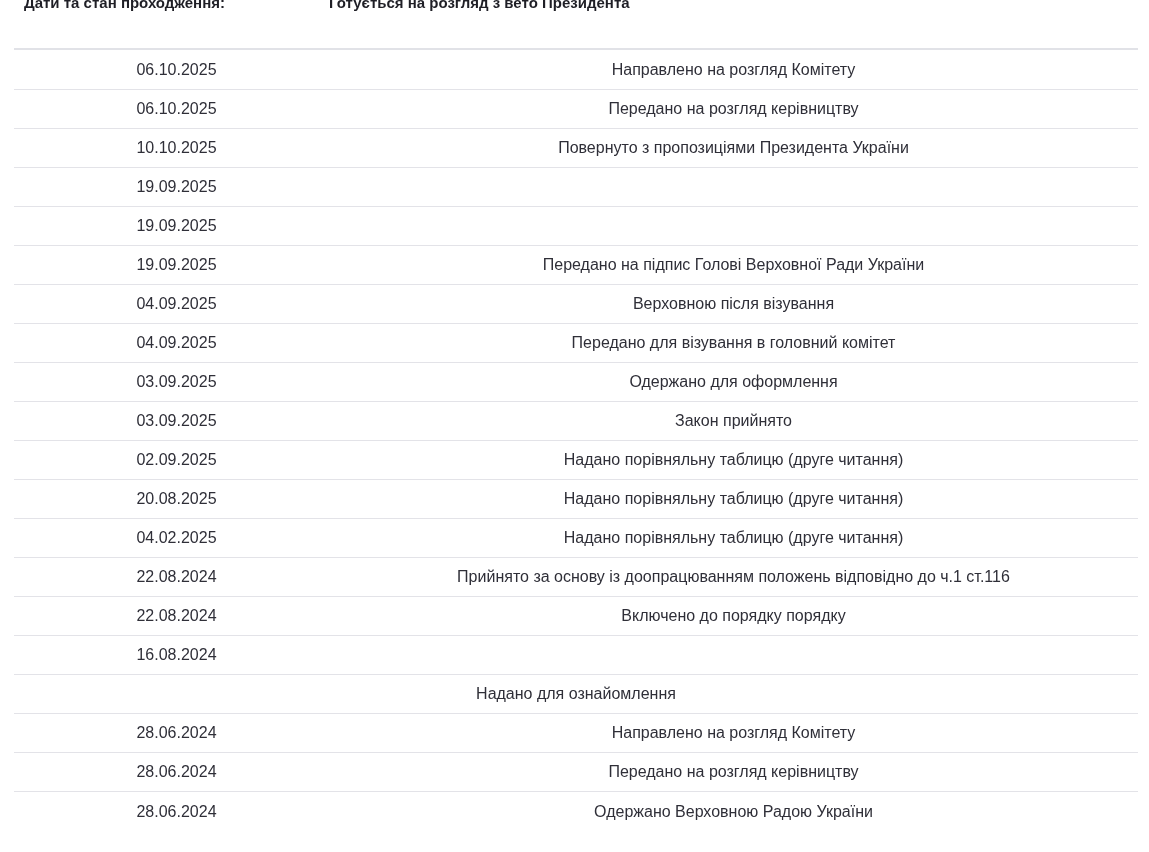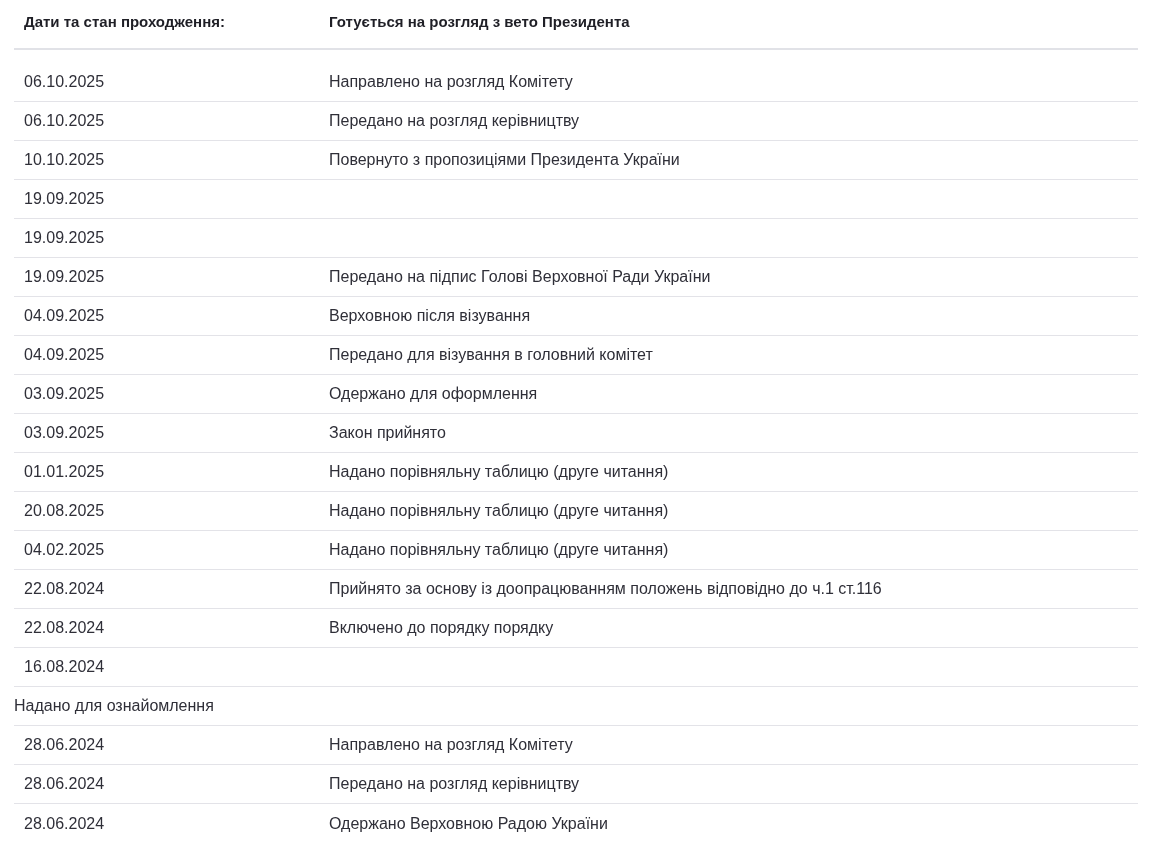--- a/index.html
+++ b/index.html
@@ -3,35 +3,35 @@
 <meta charset="utf-8">
 <style>
   html, body { margin: 0; padding: 0; background: #ffffff; }
   body {
     width: 1149px; height: 852px; overflow: hidden;
     font-family: "Liberation Sans", sans-serif;
     color: #2b2b33;
   }
   .wrap { position: absolute; left: 14px; top: 0; width: 1124px; }
   .head {
-    display: flex; height: 50px; align-items: center;
+    display: flex; height: 50px; align-items: flex-start;
     border-bottom: 2px solid #e1e2e7;
     box-sizing: border-box;
   }
   .head .c1, .head .c2 { font-weight: bold; font-size: 15px; color: #1f1f26; padding-top: 0; margin-top: -6px; }
   .c1 { width: 315px; padding-left: 10px; box-sizing: border-box; }
   .c2 { flex: 1; }
   .row {
     display: flex; align-items: center; height: 39px;
     border-bottom: 1px solid #e3e3e8; box-sizing: border-box;
     font-size: 16px; color: #2f2f38;
   }
   .row:last-child { border-bottom: none; }
   .head + .rows .row:first-child { height: 39px; }
-  .rows { margin-top: 13px; }
+  .rows { margin-top: 1px; text-align: center; }
 </style>
 </head>
 <body>
 
 <div class="wrap">
   <div class="head">
     <div class="c1">Дати та стан проходження:</div>
     <div class="c2">Готується на розгляд з вето Президента</div>
   </div>
   <div class="rows" id="rows">
@@ -67,21 +67,21 @@
       </div>
       <div class="row">
         <div class="c1">03.09.2025</div>
         <div class="c2">Одержано для оформлення</div>
       </div>
       <div class="row">
         <div class="c1">03.09.2025</div>
         <div class="c2">Закон прийнято</div>
       </div>
       <div class="row">
-        <div class="c1">01.01.2025</div>
+        <div class="c1">02.09.2025</div>
         <div class="c2">Надано порівняльну таблицю (друге читання)</div>
       </div>
       <div class="row">
         <div class="c1">20.08.2025</div>
         <div class="c2">Надано порівняльну таблицю (друге читання)</div>
       </div>
       <div class="row">
         <div class="c1">04.02.2025</div>
         <div class="c2">Надано порівняльну таблицю (друге читання)</div>
       </div>

